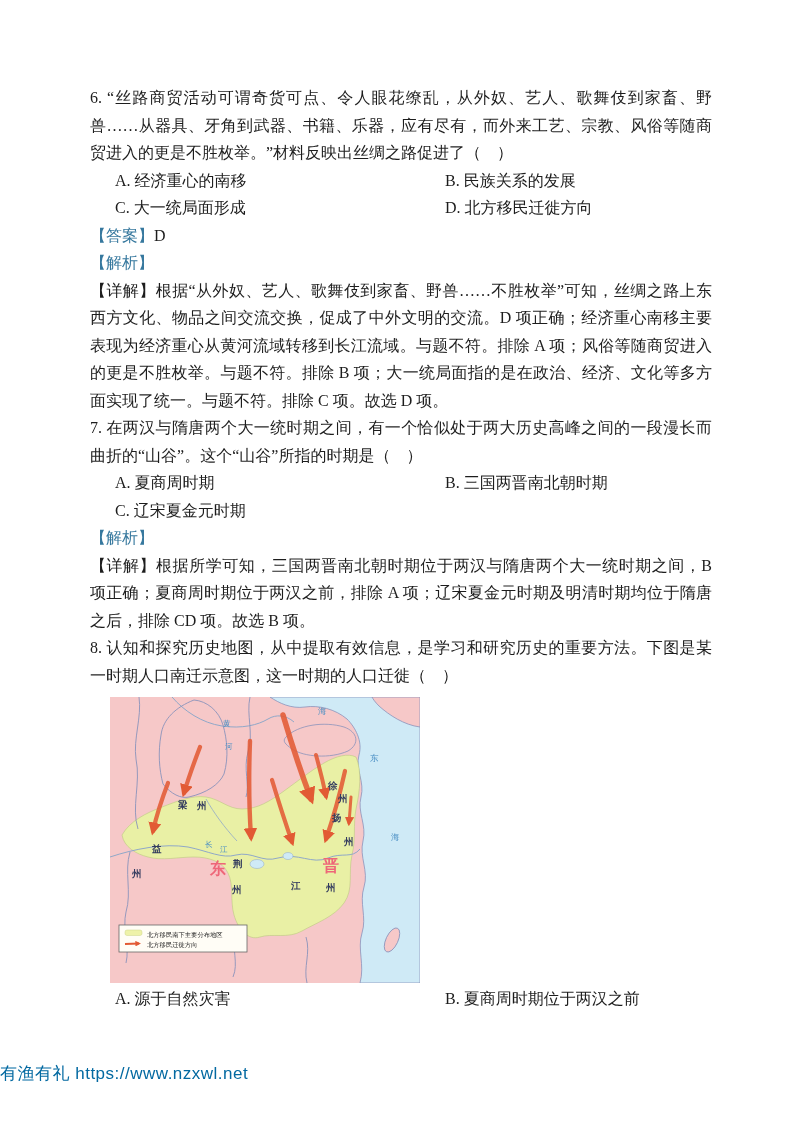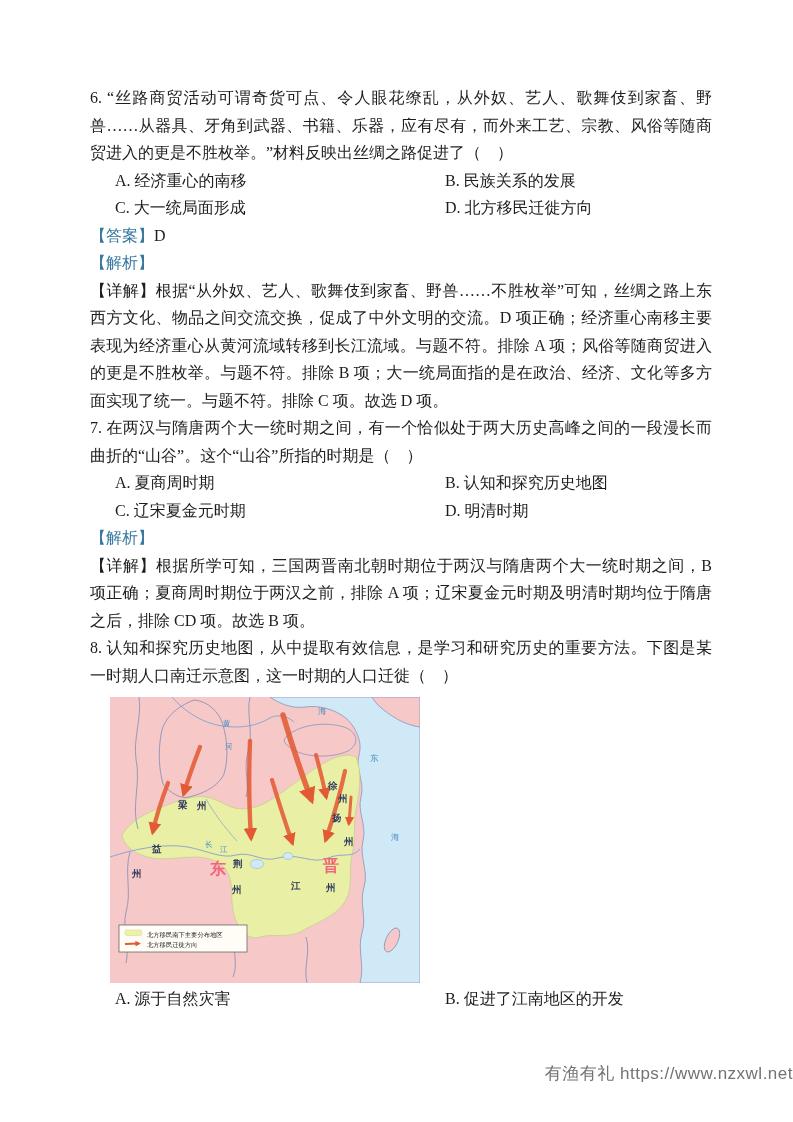--- a/index.html
+++ b/index.html
@@ -10,23 +10,23 @@
   .content{position:absolute;left:90px;top:84px;width:622px;font-size:16px;line-height:27.5px;}
   p{margin:0;}
   .q-text{text-align:justify;}
   .options{display:grid;grid-template-columns:330px 1fr;padding-left:25px;}
   .options span{display:block;white-space:nowrap;font-family:Liberation Serif, serif;}
   .marker{color:#36789e;text-align:center;}
   .answer-line .val{color:#1d1d1d;}
   .map-wrap{margin:8px 0 2px 20px;width:310px;height:286px;}
   .map-wrap svg{display:block;}
   .footer{
-    position:absolute;left:0;right:0;top:1062px;text-align:right;
+    position:absolute;left:0;right:0;top:1062px;text-align:left;
     font-family:"Liberation Sans","DejaVu Sans",sans-serif;
-    font-size:17px;color:#737373;letter-spacing:0.5px;
+    font-size:17px;color:#0369a1;letter-spacing:0.5px;
   }
   svg text{font-family:"Liberation Serif","DejaVu Serif",serif;}
 </style>
 </head>
 <body>
 
 <div class="content">
 
   <section>
     <p class="q-text">6. “丝路商贸活动可谓奇货可点、令人眼花缭乱，从外奴、艺人、歌舞伎到家畜、野兽……从器具、牙角到武器、书籍、乐器，应有尽有，而外来工艺、宗教、风俗等随商贸进入的更是不胜枚举。”材料反映出丝绸之路促进了（　）</p>
@@ -38,23 +38,22 @@
     </div>
     <p class="answer-line"><span class="marker">【答案】</span><span class="val">D</span></p>
     <p class="answer-line"><span class="marker">【解析】</span></p>
     <p class="q-text"><span>【详解】</span><span>根据“从外奴、艺人、歌舞伎到家畜、野兽……不胜枚举”可知，丝绸之路上东西方文化、物品之间交流交换，促成了中外文明的交流。D 项正确；经济重心南移主要表现为经济重心从黄河流域转移到长江流域。与题不符。排除 A 项；风俗等随商贸进入的更是不胜枚举。与题不符。排除 B 项；大一统局面指的是在政治、经济、文化等多方面实现了统一。与题不符。排除 C 项。故选 D 项。</span></p>
   </section>
 
   <section>
     <p class="q-text">7. 在两汉与隋唐两个大一统时期之间，有一个恰似处于两大历史高峰之间的一段漫长而曲折的“山谷”。这个“山谷”所指的时期是（　）</p>
     <div class="options">
       <span>A. 夏商周时期</span>
-      <span>B. 认知和探究历史地图</span>
+      <span>B. 三国两晋南北朝时期</span>
       <span>C. 辽宋夏金元时期</span>
-      <span>D. 明清时期</span>
     </div>
     <p class="answer-line"><span class="marker">【解析】</span></p>
     <p class="q-text"><span>【详解】</span><span>根据所学可知，三国两晋南北朝时期位于两汉与隋唐两个大一统时期之间，B 项正确；夏商周时期位于两汉之前，排除 A 项；辽宋夏金元时期及明清时期均位于隋唐之后，排除 CD 项。故选 B 项。</span></p>
   </section>
 
   <section>
     <p class="q-text">8. 认知和探究历史地图，从中提取有效信息，是学习和研究历史的重要方法。下图是某一时期人口南迁示意图，这一时期的人口迁徙（　）</p>
 
     <div class="map-wrap">
       <svg viewBox="0 0 310 286" width="310" height="286">
@@ -139,19 +138,19 @@
           <rect x="15" y="233" width="17" height="5.5" rx="2" fill="#eef2a8" stroke="#cdd488" stroke-width="0.5"></rect>
           <text x="37" y="240" font-size="6.3" fill="#222">北方移民南下主要分布地区</text>
           <path d="M15,247 L29,246.5" stroke="#e25a34" stroke-width="1.8" marker-end="url(#ah)" fill="none"></path>
           <text x="37" y="250" font-size="6.3" fill="#222">北方移民迁徙方向</text>
         </g>
       </svg>
     </div>
 
     <div class="options">
       <span>A. 源于自然灾害</span>
-      <span>B. 促进了江南地区的开发</span>
+      <span>B. 夏商周时期位于两汉之前</span>
     </div>
   </section>
 
 </div>
 
 <div class="footer">有渔有礼 https://www.nzxwl.net</div>
 
 </body></html>

